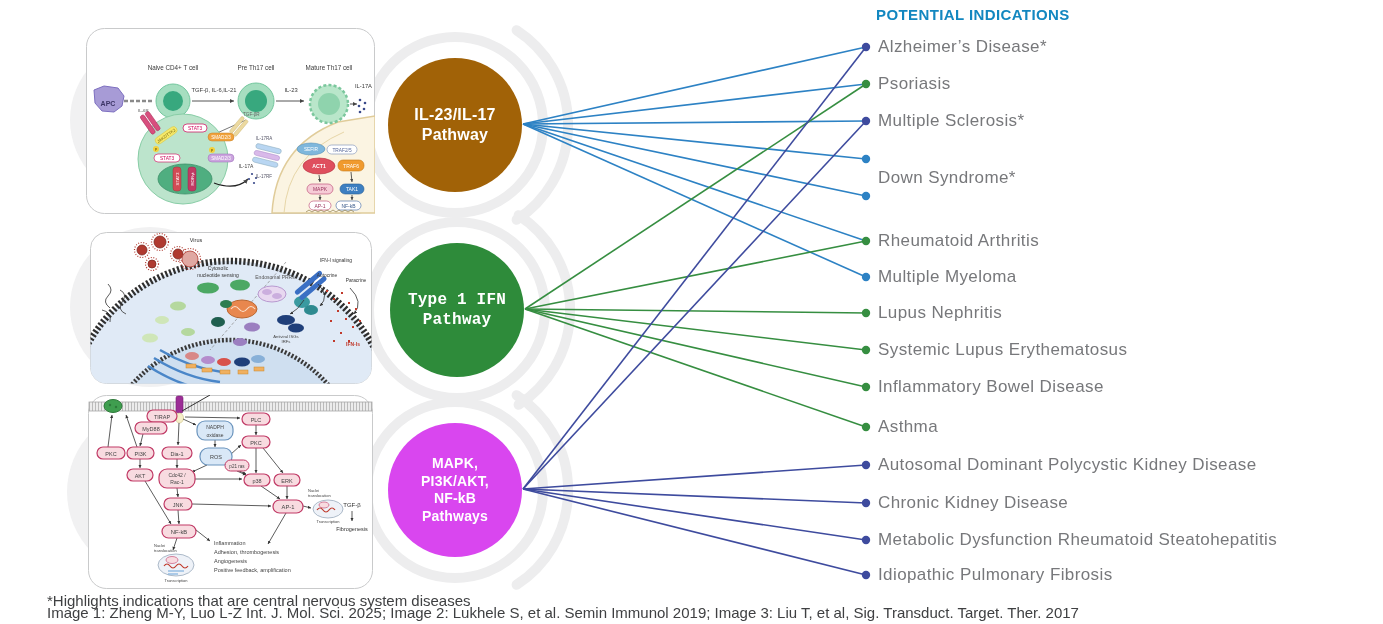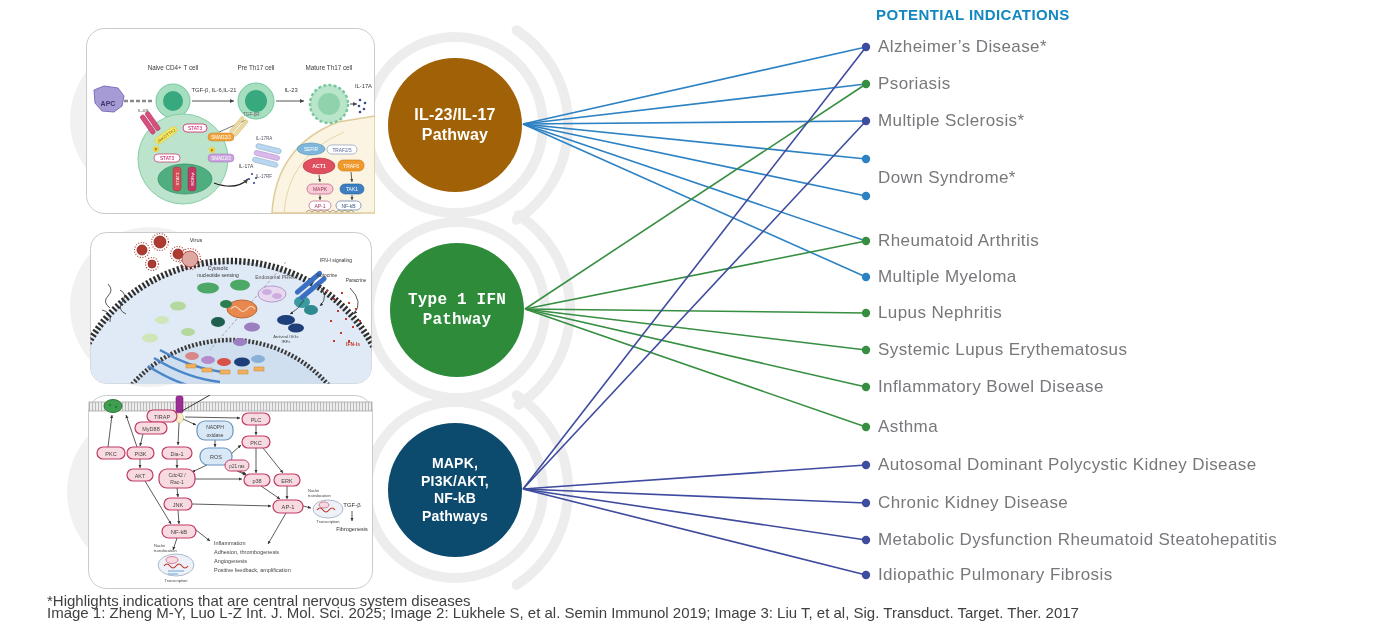--- a/index.html
+++ b/index.html
@@ -436,21 +436,21 @@
       <div>IL-23/IL-17</div>
       <div>Pathway</div>
     </div>
   </div>
   <div class="pathway-circle c2" style="background: rgb(46, 139, 58);">
     <div class="circle-text">
       <div>Type 1 IFN</div>
       <div>Pathway</div>
     </div>
   </div>
-  <div class="pathway-circle c3" style="background: #0c4a6e;">
+  <div class="pathway-circle c3" style="background: #d946ef;">
     <div class="circle-text small">
       <div>MAPK,</div>
       <div>PI3K/AKT,</div>
       <div>NF-kB</div>
       <div>Pathways</div>
     </div>
   </div>
 
   <div id="indications-title">POTENTIAL INDICATIONS</div>
   <div id="indication-list">

